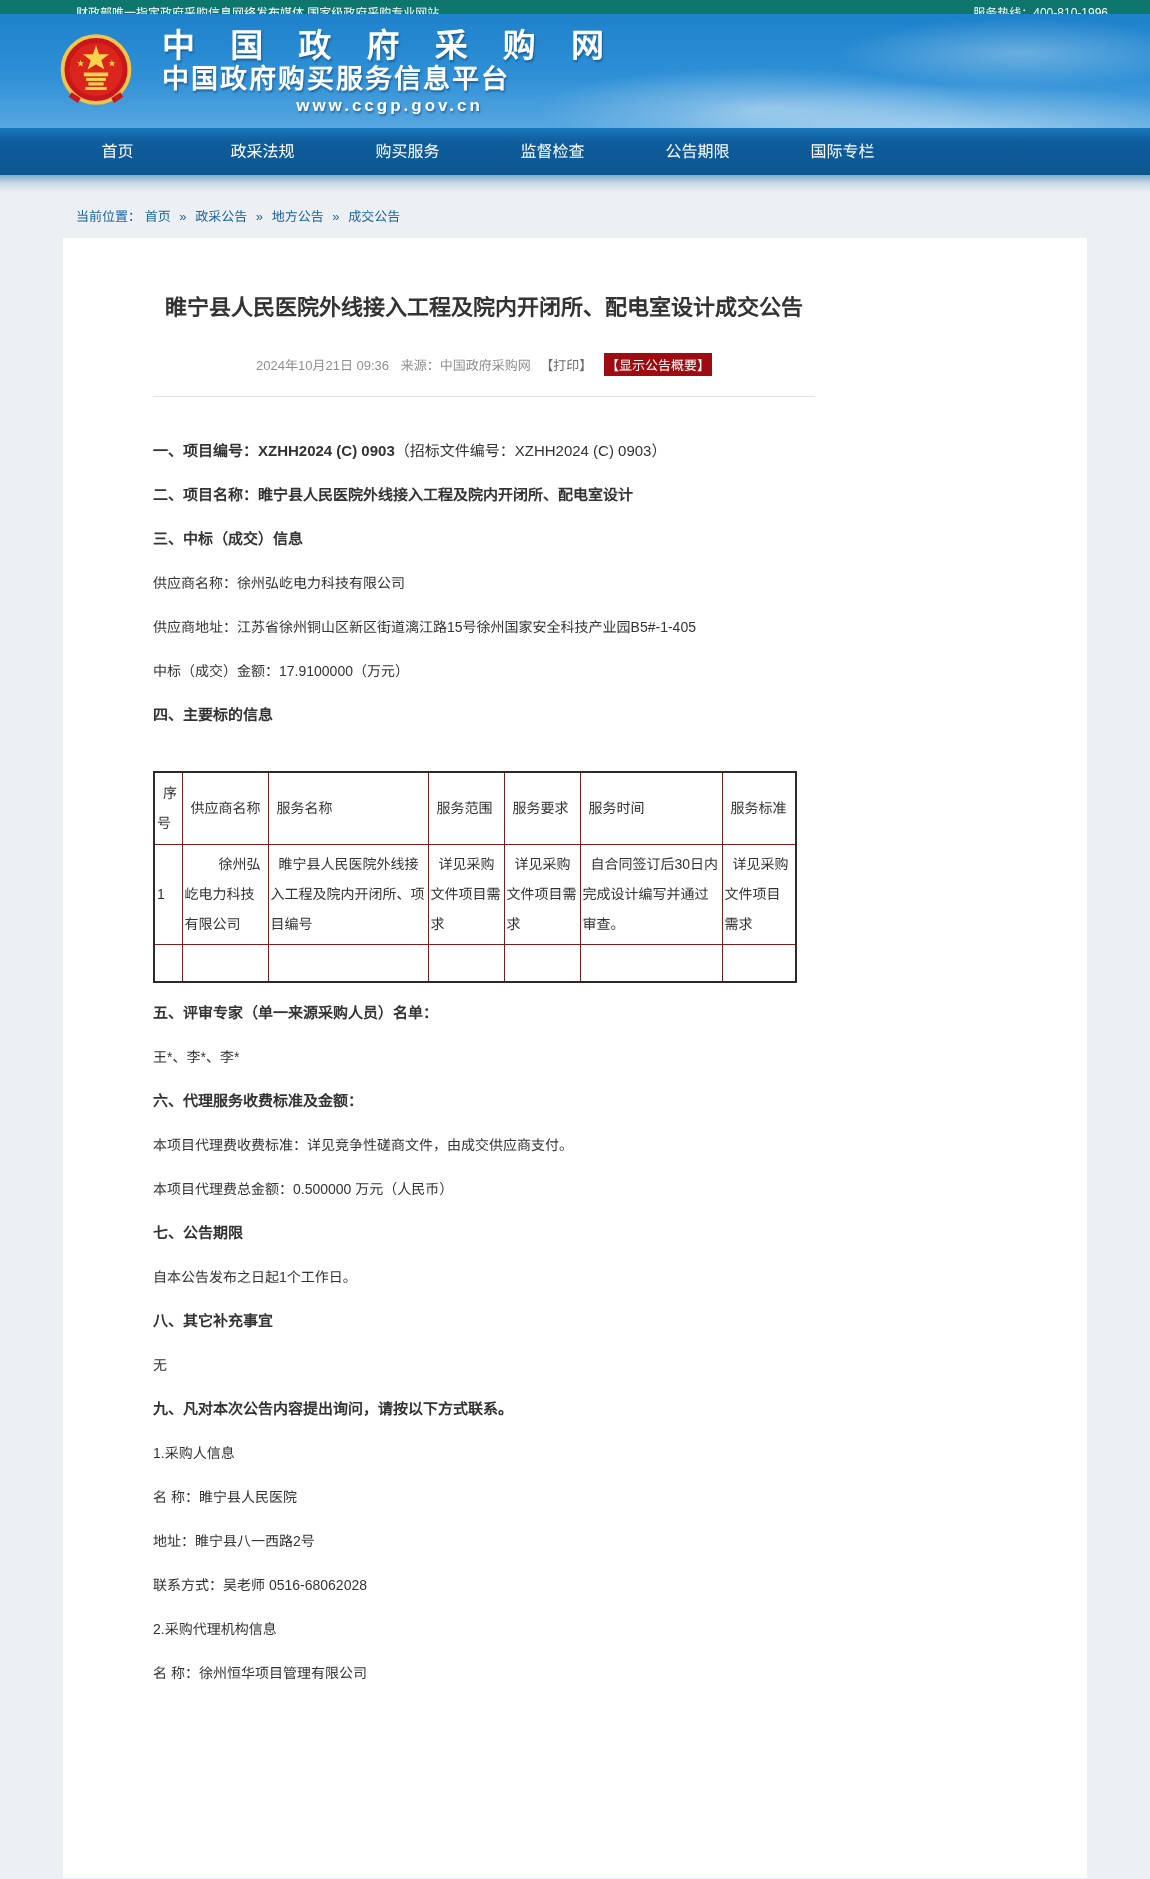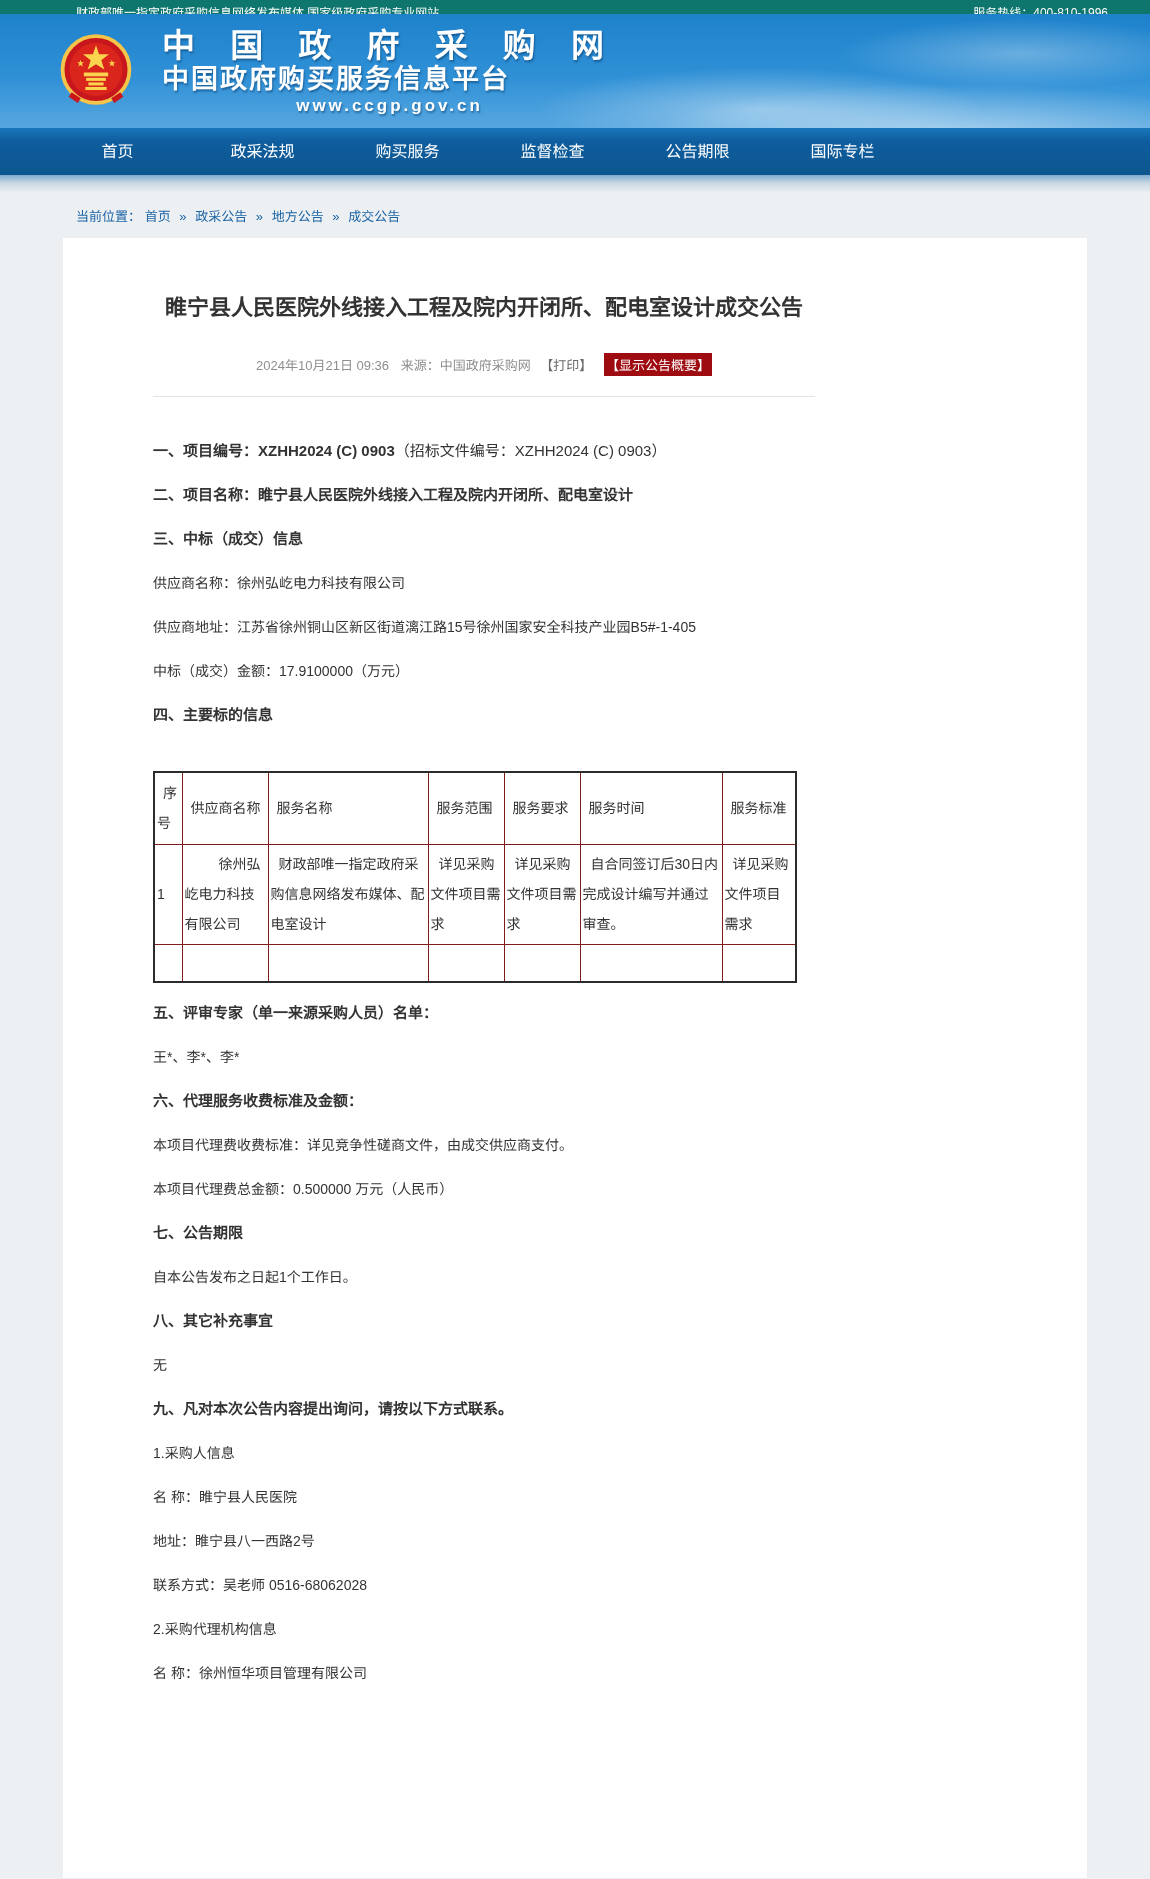--- a/index.html
+++ b/index.html
@@ -182,21 +182,21 @@
         <th>供应商名称</th>
         <th>服务名称</th>
         <th>服务范围</th>
         <th>服务要求</th>
         <th>服务时间</th>
         <th>服务标准</th>
       </tr>
       <tr class="drow">
         <td>1</td>
         <td class="ind2">徐州弘屹电力科技有限公司</td>
-        <td class="ind1">财政部唯一指定政府采购信息网络发布媒体、配电室设计</td>
+        <td class="ind1">睢宁县人民医院外线接入工程及院内开闭所、项目编号</td>
         <td class="ind1">详见采购文件项目需求</td>
         <td class="ind1">详见采购文件项目需求</td>
         <td class="ind1">自合同签订后30日内完成设计编写并通过审查。</td>
         <td class="ind1">详见采购文件项目需求</td>
       </tr>
       <tr class="erow">
         <td></td>
         <td></td>
         <td></td>
         <td></td>

